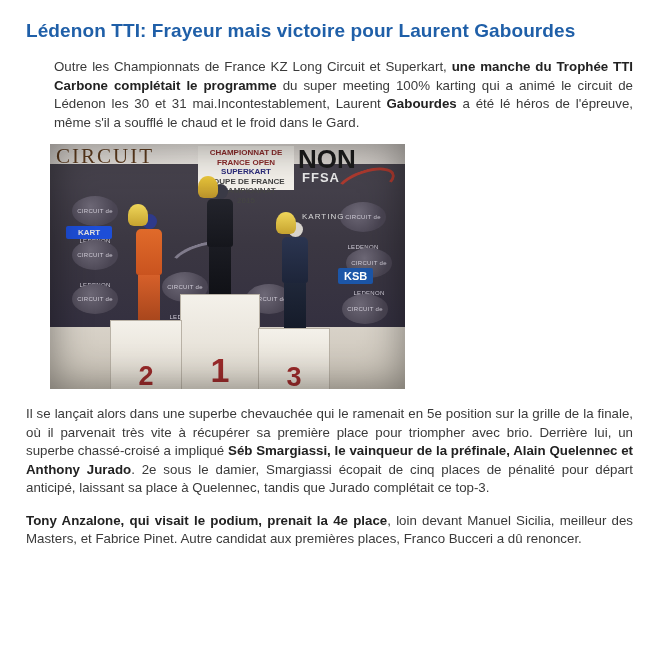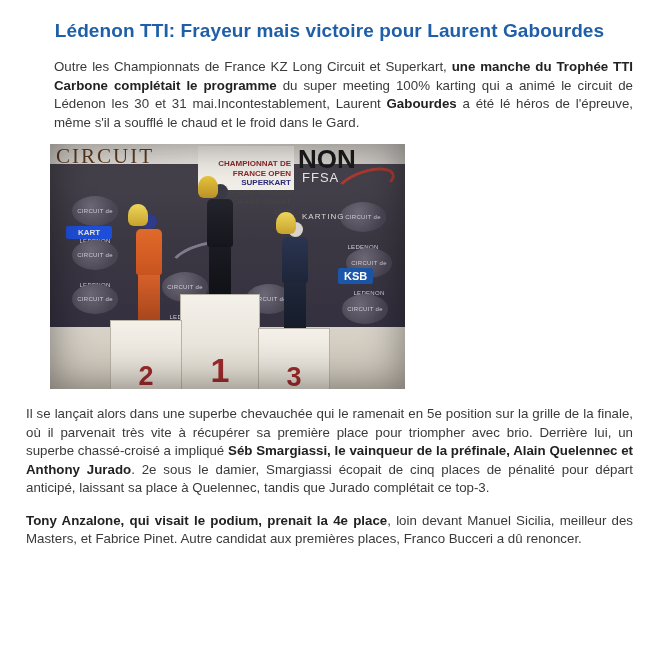--- a/index.html
+++ b/index.html
@@ -21,21 +21,20 @@
     padding: 18px 26px 0 26px;
     background: #ffffff;
   }
   .article-title {
     color: #1f5fa8;
     font-size: 19px;
     font-weight: bold;
     line-height: 26px;
     margin: 0 0 14px 0;
     letter-spacing: 0.1px;
-    text-align: center;
   }
   p {
     margin: 0 0 14px 0;
     font-size: 13.3px;
     line-height: 18.5px;
     text-align: justify;
     color: #3a3a3a;
   }
   p.lead {
     margin-bottom: 12px;
@@ -71,34 +70,34 @@
     position: absolute; left: 6px; top: 0px;
     font-family: "Liberation Serif", serif;
     font-size: 21px; font-weight: normal; color: #5d3b1e;
     letter-spacing: 2px;
     text-shadow: 0 1px 0 rgba(255,255,255,.4);
   }
   .ph-sign {
     position: absolute; top: 2px; left: 148px; width: 96px; height: 44px;
     background: #f2efe9; color: #161616;
     font-size: 11px; font-weight: bold; line-height: 9.5px;
-    padding: 13px 3px 0 3px; box-sizing: border-box;
-    text-align: right;
+    padding: 2px 3px 0 3px; box-sizing: border-box;
+    text-align: center;
   }
   .ph-sign .l1 { font-size: 8px; color: #8a2a2a; }
   .ph-sign .l2 { font-size: 8px; color: #2b2b7a; }
   .ph-sign .l3 { font-size: 8px; color: #444; }
   .ph-non {
     position: absolute; top: 0px; left: 248px;
     font-size: 26px; font-weight: bold; color: #1b1b1b;
     font-family: "Liberation Sans", sans-serif;
   }
   .ph-ffsa {
     position: absolute; top: 26px; left: 252px;
-    font-size: 13px; font-weight: normal; color: #e8e8e8;
+    font-size: 13px; font-weight: bold; color: #e8e8e8;
     letter-spacing: 1px;
   }
   .ph-karting {
     position: absolute; top: 40px; left: 252px;
     font-size: 8px; color: #d8d8d8; letter-spacing: 1px; margin-top: 28px;
   }
   .ph-logo {
     position: absolute; width: 46px; height: 30px; border-radius: 50%;
     background: radial-gradient(circle at 40% 35%, #6d6876 0%, #4a4553 70%);
     color: #cfcbd6; font-size: 6px; text-align: center;

